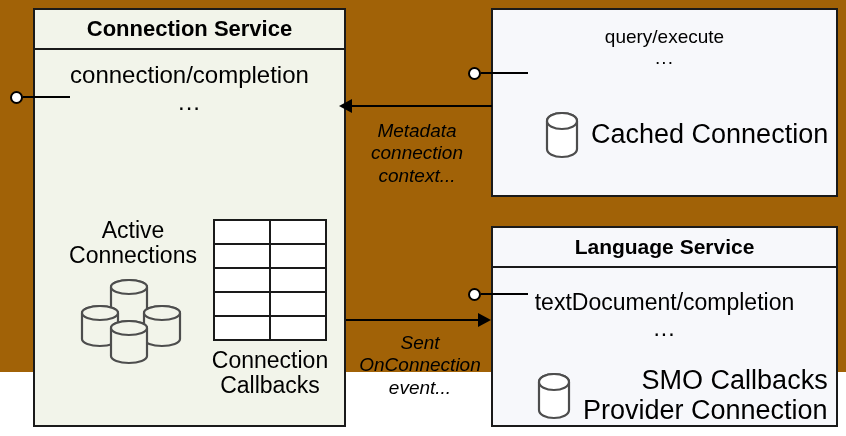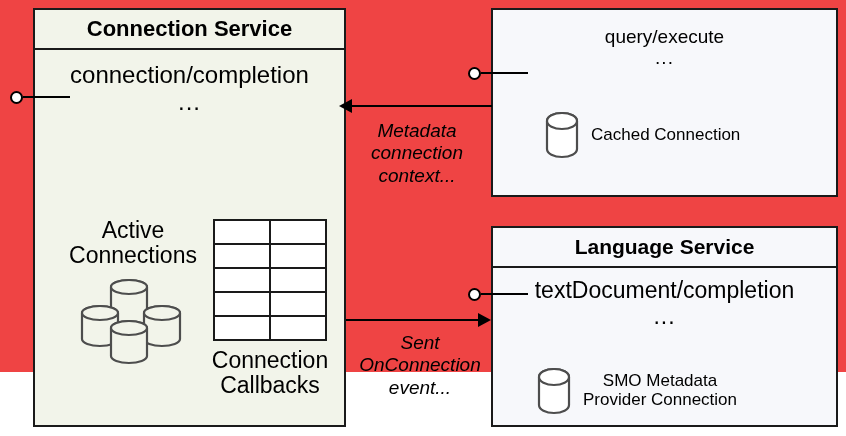--- a/index.html
+++ b/index.html
@@ -10,21 +10,21 @@
   body {
     font-family: "Liberation Sans", sans-serif;
     width: 846px;
     height: 436px;
     overflow: hidden;
   }
   #canvas {
     position: relative;
     width: 846px;
     height: 372px;
-    background: #ef4444;
+    background: #a16207;
   }
 
   
   .component {
     position: absolute;
     box-sizing: border-box;
     border: 2px solid #1a1a1a;
     display: flex;
     flex-direction: column;
   }
@@ -84,21 +84,21 @@
   }
   .comp-connection .ops {
     padding-top: 12px;
     font-size: 24px;
   }
   .comp-query .ops {
     padding-top: 16px;
     font-size: 19px;
   }
   .comp-language .ops {
-    padding-top: 10px;
+    padding-top: 22px;
     font-size: 23px;
   }
   .ops .op-line { white-space: nowrap; }
   .ops .ellipsis { letter-spacing: 1px; }
 
   
   .lollipop {
     position: absolute;
     height: 22px;
     display: flex;
@@ -160,24 +160,24 @@
     margin-top: 4px;
   }
 
   .store-row {
     position: absolute;
     display: flex;
     align-items: center;
     gap: 10px;
   }
   .store-row .store-label {
-    font-size: 17px;
+    font-size: 27px;
     color: #000000;
     line-height: 1.1;
-    text-align: center;
+    text-align: right;
   }
   .store-query    { left: 50px; top: 100px; }
   .store-language { left: 42px; top: 98px; }
 
   
   .connector {
     position: absolute;
   }
   .conn-line {
     position: absolute;
@@ -301,21 +301,21 @@
       </div>
 
       <div class="store-row store-language">
         <svg width="38" height="50" viewBox="0 0 38 50" aria-hidden="true">
           <g fill="#ffffff" stroke="#4d4d4d" stroke-width="2.2">
             <path d="M4,11 a15,8 0 0 1 30,0 l0,28 a15,8 0 0 1 -30,0 z"></path>
             <ellipse cx="19" cy="11" rx="15" ry="8"></ellipse>
           </g>
         </svg>
         <div class="store-label">
-          <div>SMO Metadata</div>
+          <div>SMO Callbacks</div>
           <div>Provider Connection</div>
         </div>
       </div>
 
     </div>
   </div>
 
   <div class="lollipop lolli-connection">
     <span class="ball"></span>
     <span class="stem"></span>

